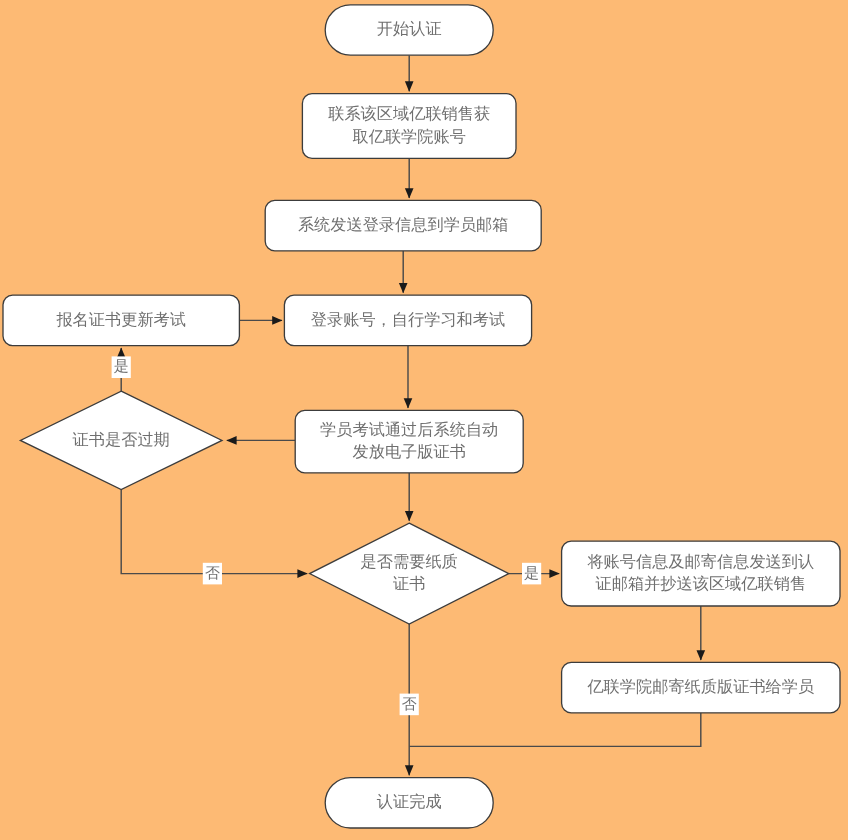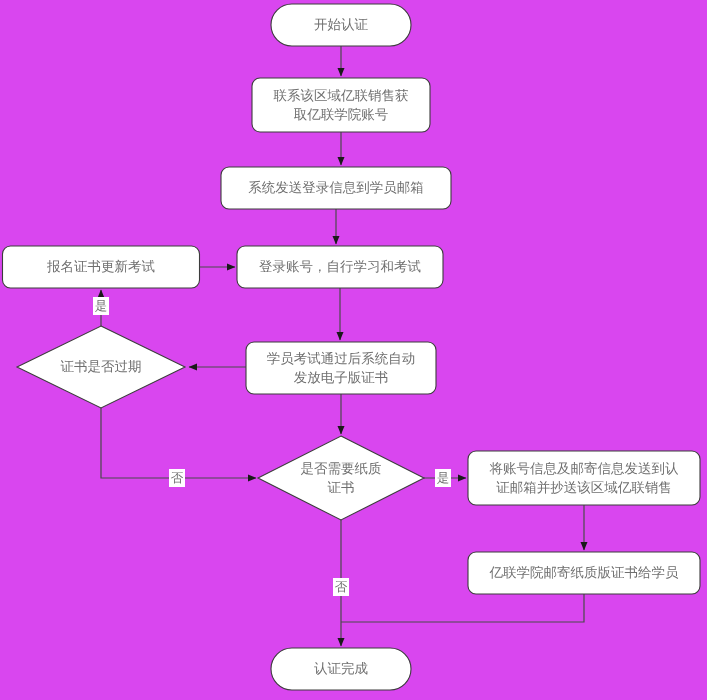--- a/index.html
+++ b/index.html
@@ -10,21 +10,21 @@
   body {
     width: 707px;
     height: 700px;
     font-family: "DejaVu Sans", "Liberation Sans", sans-serif;
     overflow: hidden;
   }
   #flow-root {
     position: relative;
     width: 707px;
     height: 700px;
-    background: #d946ef;
+    background: #fdba74;
   }
   svg#flow-svg {
     position: absolute;
     top: 0;
     left: 0;
     width: 707px;
     height: 700px;
   }
   .node-shape {
     fill: #ffffff;

